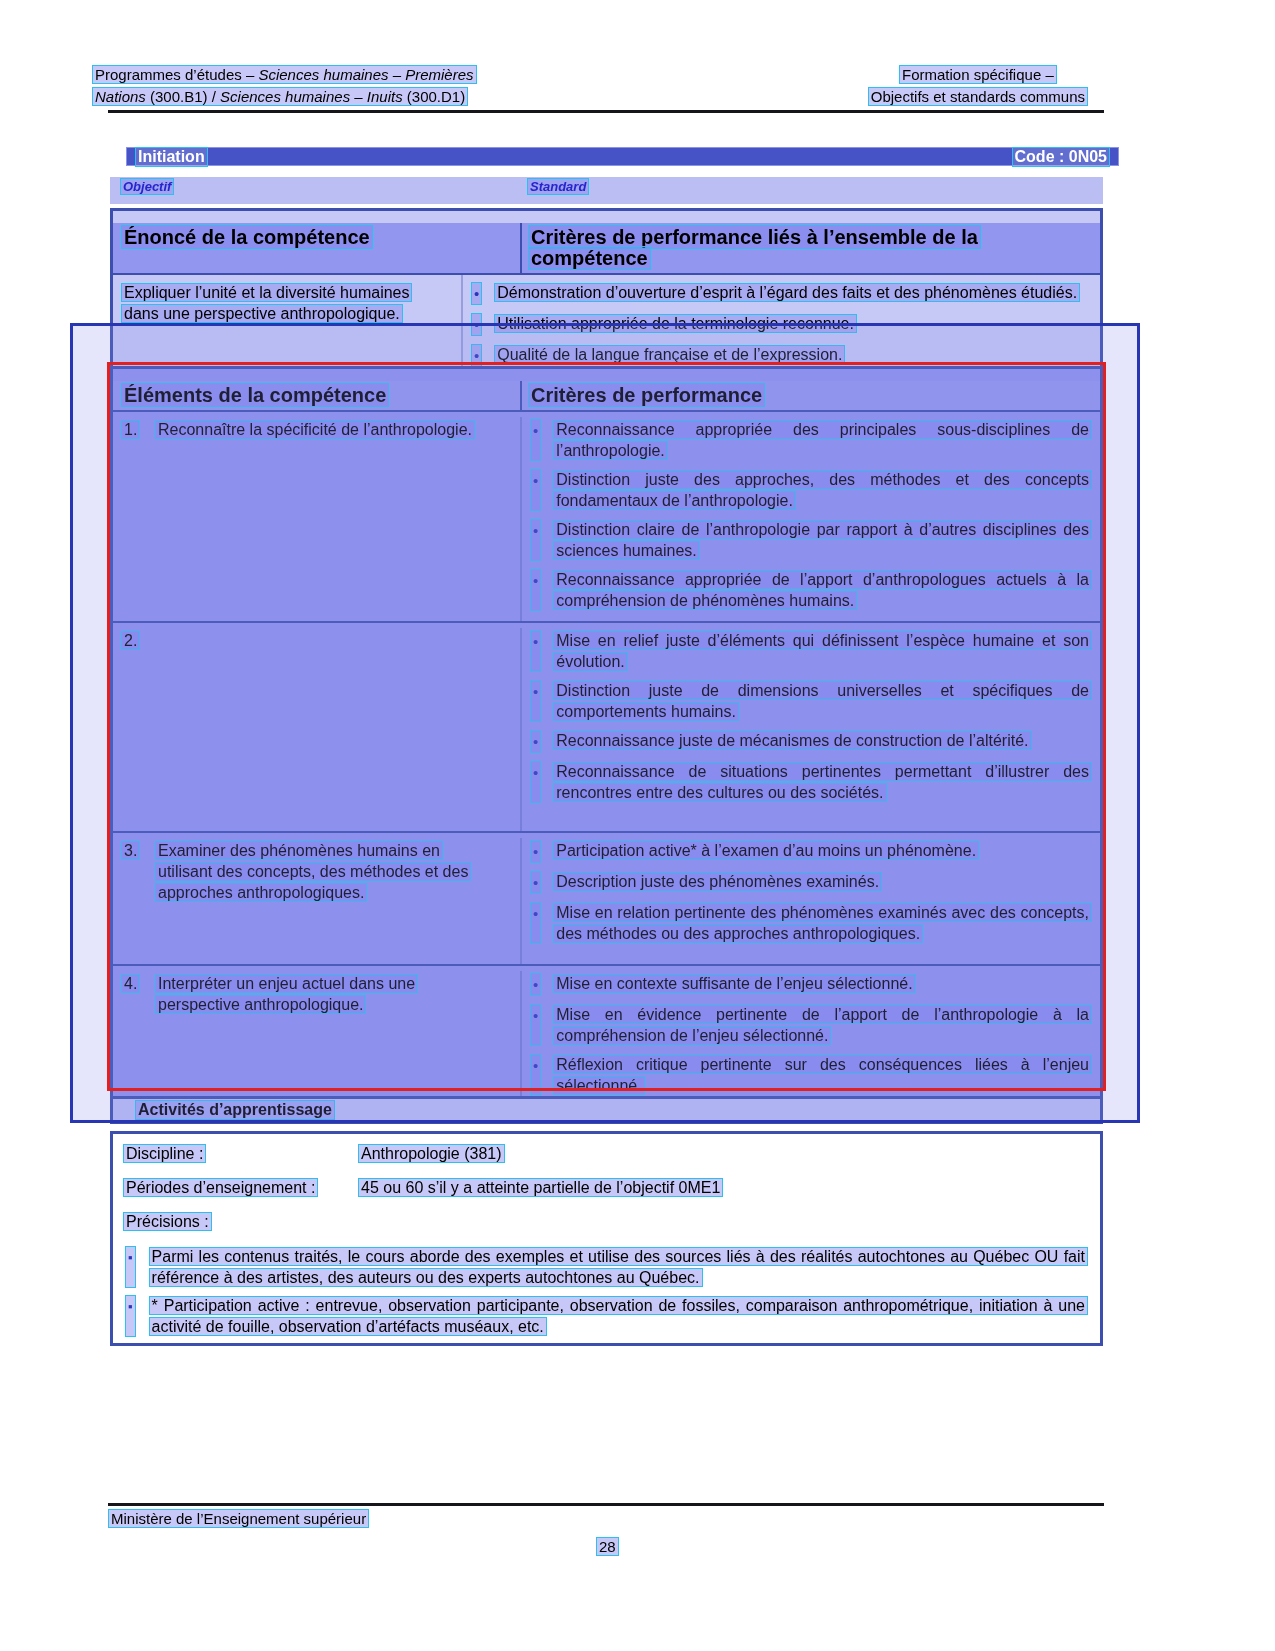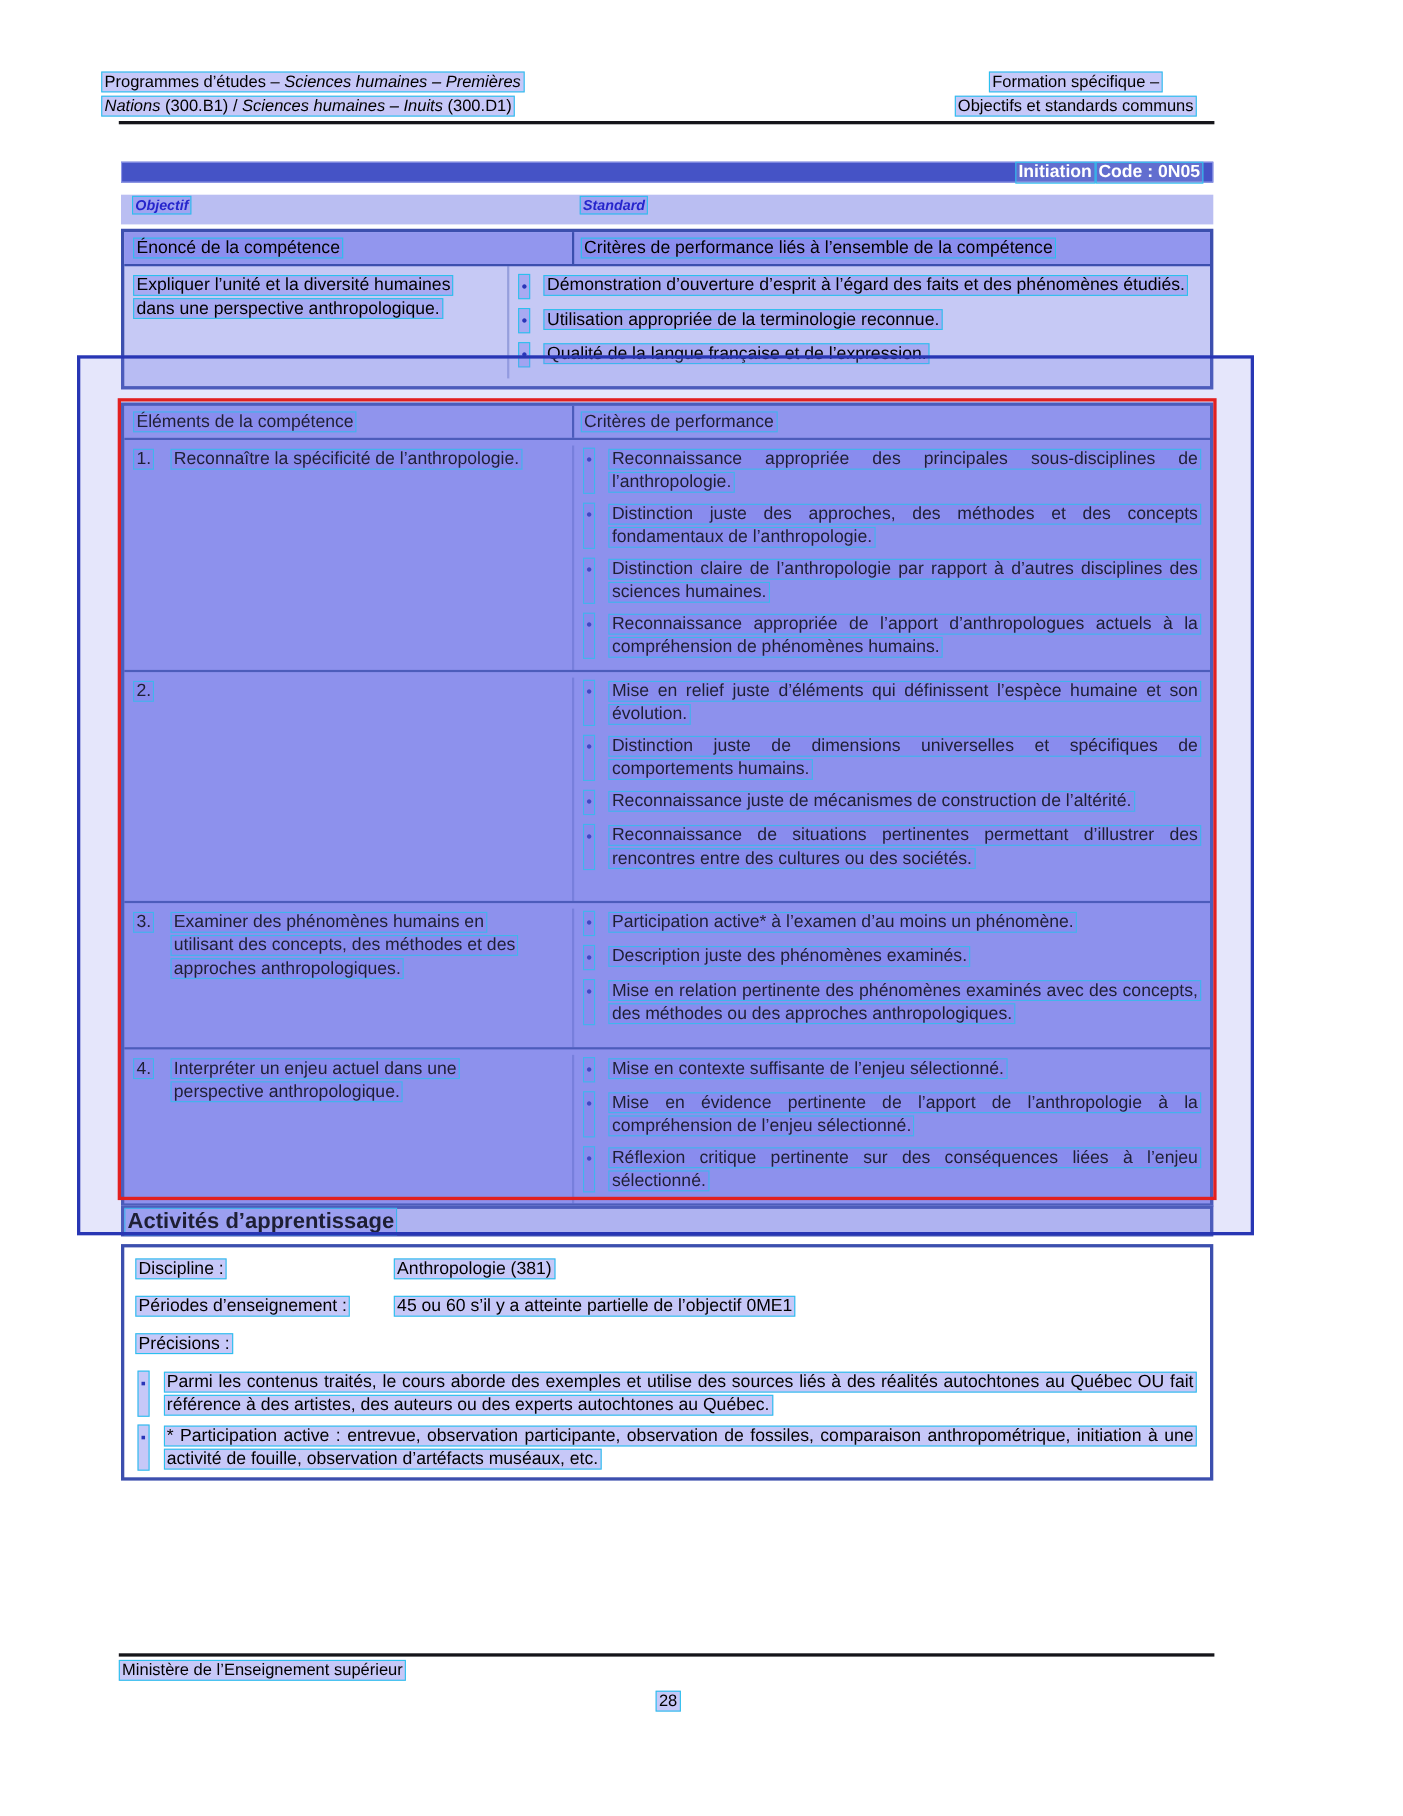--- a/index.html
+++ b/index.html
@@ -20,38 +20,38 @@
 
   
   .header { position:absolute; left:92px; top:64px; width:996px;
             display:flex; justify-content:space-between;
             font-size:15px; line-height:21px; }
   .header .hl-line { margin-bottom:1px; }
   .header .right { text-align:center; }
   .rule-top { position:absolute; left:108px; top:110px; width:996px; height:3px; background:#15151a; }
 
   
-  .title-bar { position:absolute; left:110px; top:147px; width:993px; height:19px;
+  .title-bar { position:absolute; left:126px; top:147px; width:993px; height:19px;
                background:var(--bar-bg,#4553c6); border:1.5px solid #8a94e6;
-               display:flex; justify-content:flex-end; align-items:center;
+               display:flex; justify-content:space-between; align-items:center;
                padding:0 8px; color:#fff; font-weight:bold; font-size:16px; }
   .title-bar .t { background:rgba(255,255,255,0.16); }
 
   
   .objstd { position:absolute; left:110px; top:177px; width:993px; height:27px;
             background:var(--band-fill,#babef2); font-size:13px; font-weight:bold;
             font-style:italic; color:var(--heading-blue,#2525cc); }
   .objstd .pos-obj { position:absolute; left:10px; top:2px; }
   .objstd .pos-std { position:absolute; left:417px; top:2px; }
 
   
   .tbl { position:absolute; left:110px; width:993px; border:3px solid var(--table-border,#3c4fae); }
   .tbl-head { display:flex; background:var(--header-fill,#9296ee);
               border-bottom:2px solid var(--table-border,#3c4fae);
-              font-weight:normal; font-size:16px; line-height:21px; }
+              font-weight:bold; font-size:20px; line-height:21px;margin-top:12px; }
   .tbl-head .hc1 { width:407px; padding:4px 4px 4px 8px; }
   .tbl-head .hc2 { flex:1; padding:4px 4px 4px 6px; border-left:2px solid var(--table-border,#3c4fae); }
 
   .b-row { display:flex; margin-bottom:8px; font-size:16px; line-height:21px; }
   .b-mark { flex:none; margin:0 12px 0 8px; color:var(--bullet-color,#2a35b8); font-size:15px; }
   .b-text { flex:1; text-align:justify; padding-right:4px; }
 
   
   .tbl1 { top:208px; min-height:146px; background:var(--block-fill-light,#c6c9f5); }
   .tbl1-body { display:flex; font-size:16px; line-height:21px; }
@@ -66,21 +66,21 @@
   .row-r3 { min-height:133px; }
   .row-r4 { min-height:129px; }
   .cell-el { width:407px; display:flex; padding:2px 8px 2px 8px; font-size:16px; line-height:21px; }
   .cell-el .num { width:34px; flex:none; }
   .cell-el .el-text { flex:1; padding-right:22px; }
   .cell-cr { flex:1; padding:2px 4px 2px 0; border-left:2px solid rgba(60,79,174,0.35); }
 
   
   .act-bar { position:absolute; left:110px; top:1096px; width:993px; height:28px;
              background:var(--band-fill,#babef2); border:3px solid var(--table-border,#3c4fae);
-             display:flex; align-items:center; font-weight:bold; font-size:20px; padding-left:0; }
+             display:flex; align-items:center; font-weight:bold; font-size:16px; padding-left:22px; }
 
   
   .tbl3 { position:absolute; left:110px; top:1131px; width:993px; height:215px;
           border:3px solid var(--table-border,#3c4fae); background:#fff;
           font-size:16px; line-height:21px; padding:9px 8px 4px 10px; }
   .kv { display:flex; margin-bottom:13px; }
   .kv .k { width:235px; }
   .prec { margin-bottom:14px; }
   .notes .b-row { margin-bottom:7px; }
   .notes .b-mark { margin:0 13px 0 2px; font-size:13px; }

